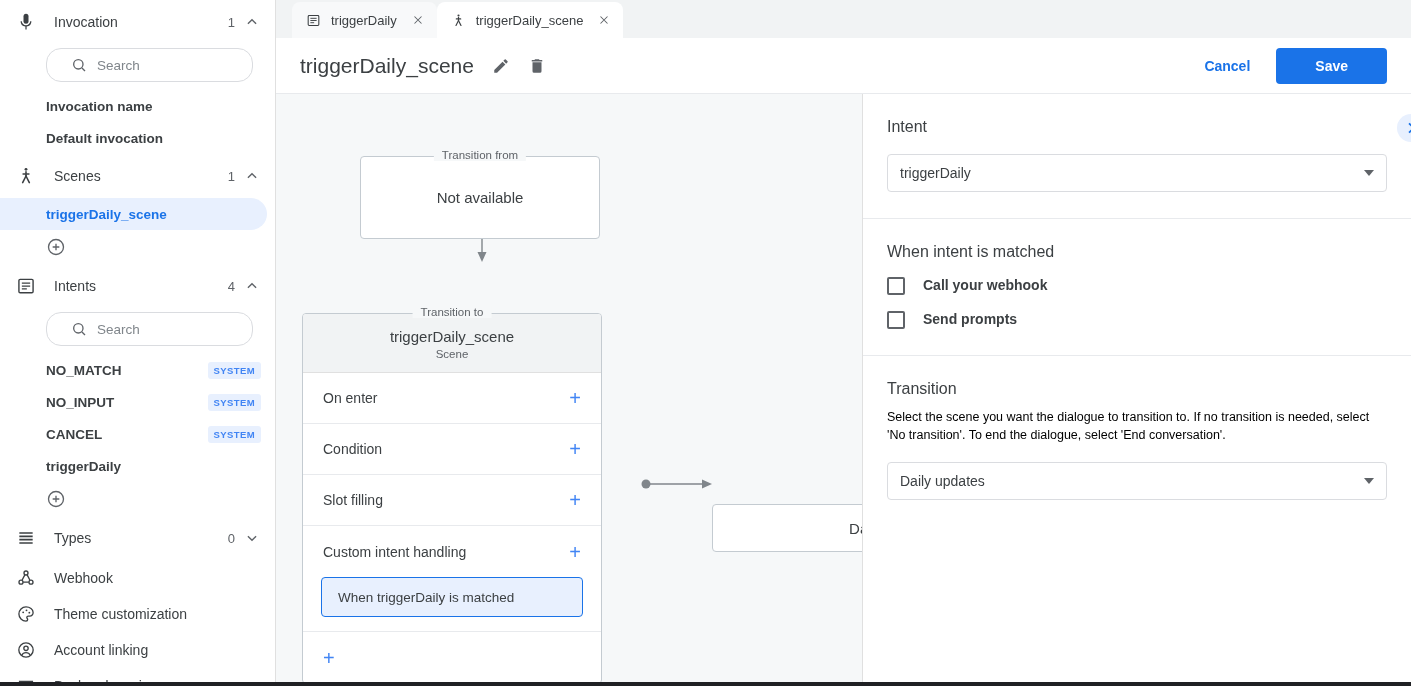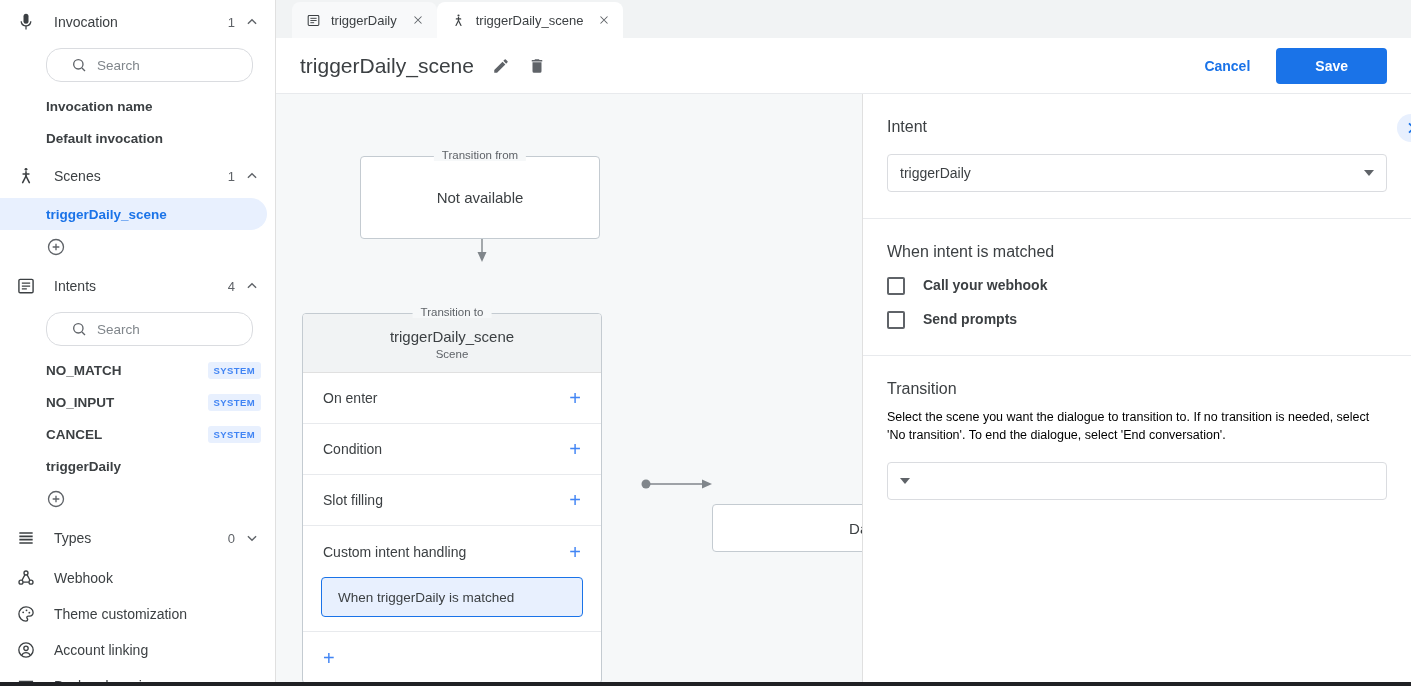--- a/index.html
+++ b/index.html
@@ -531,20 +531,21 @@
           <label class="chk-row">
             <span class="chk"></span>
             <span class="ctext">Send prompts</span>
           </label>
         </section>
 
         <section class="rsection last">
           <h2>Transition</h2>
           <p class="desc">Select the scene you want the dialogue to transition to. If no transition is needed, select 'No transition'. To end the dialogue, select 'End conversation'.</p>
           <div class="select">
+            <span class="val">Daily updates</span>
             <span class="caret"></span>
           </div>
         </section>
       </aside>
 
     </div>
   </div>
 
   <div class="bottombar"></div>
 </div>

